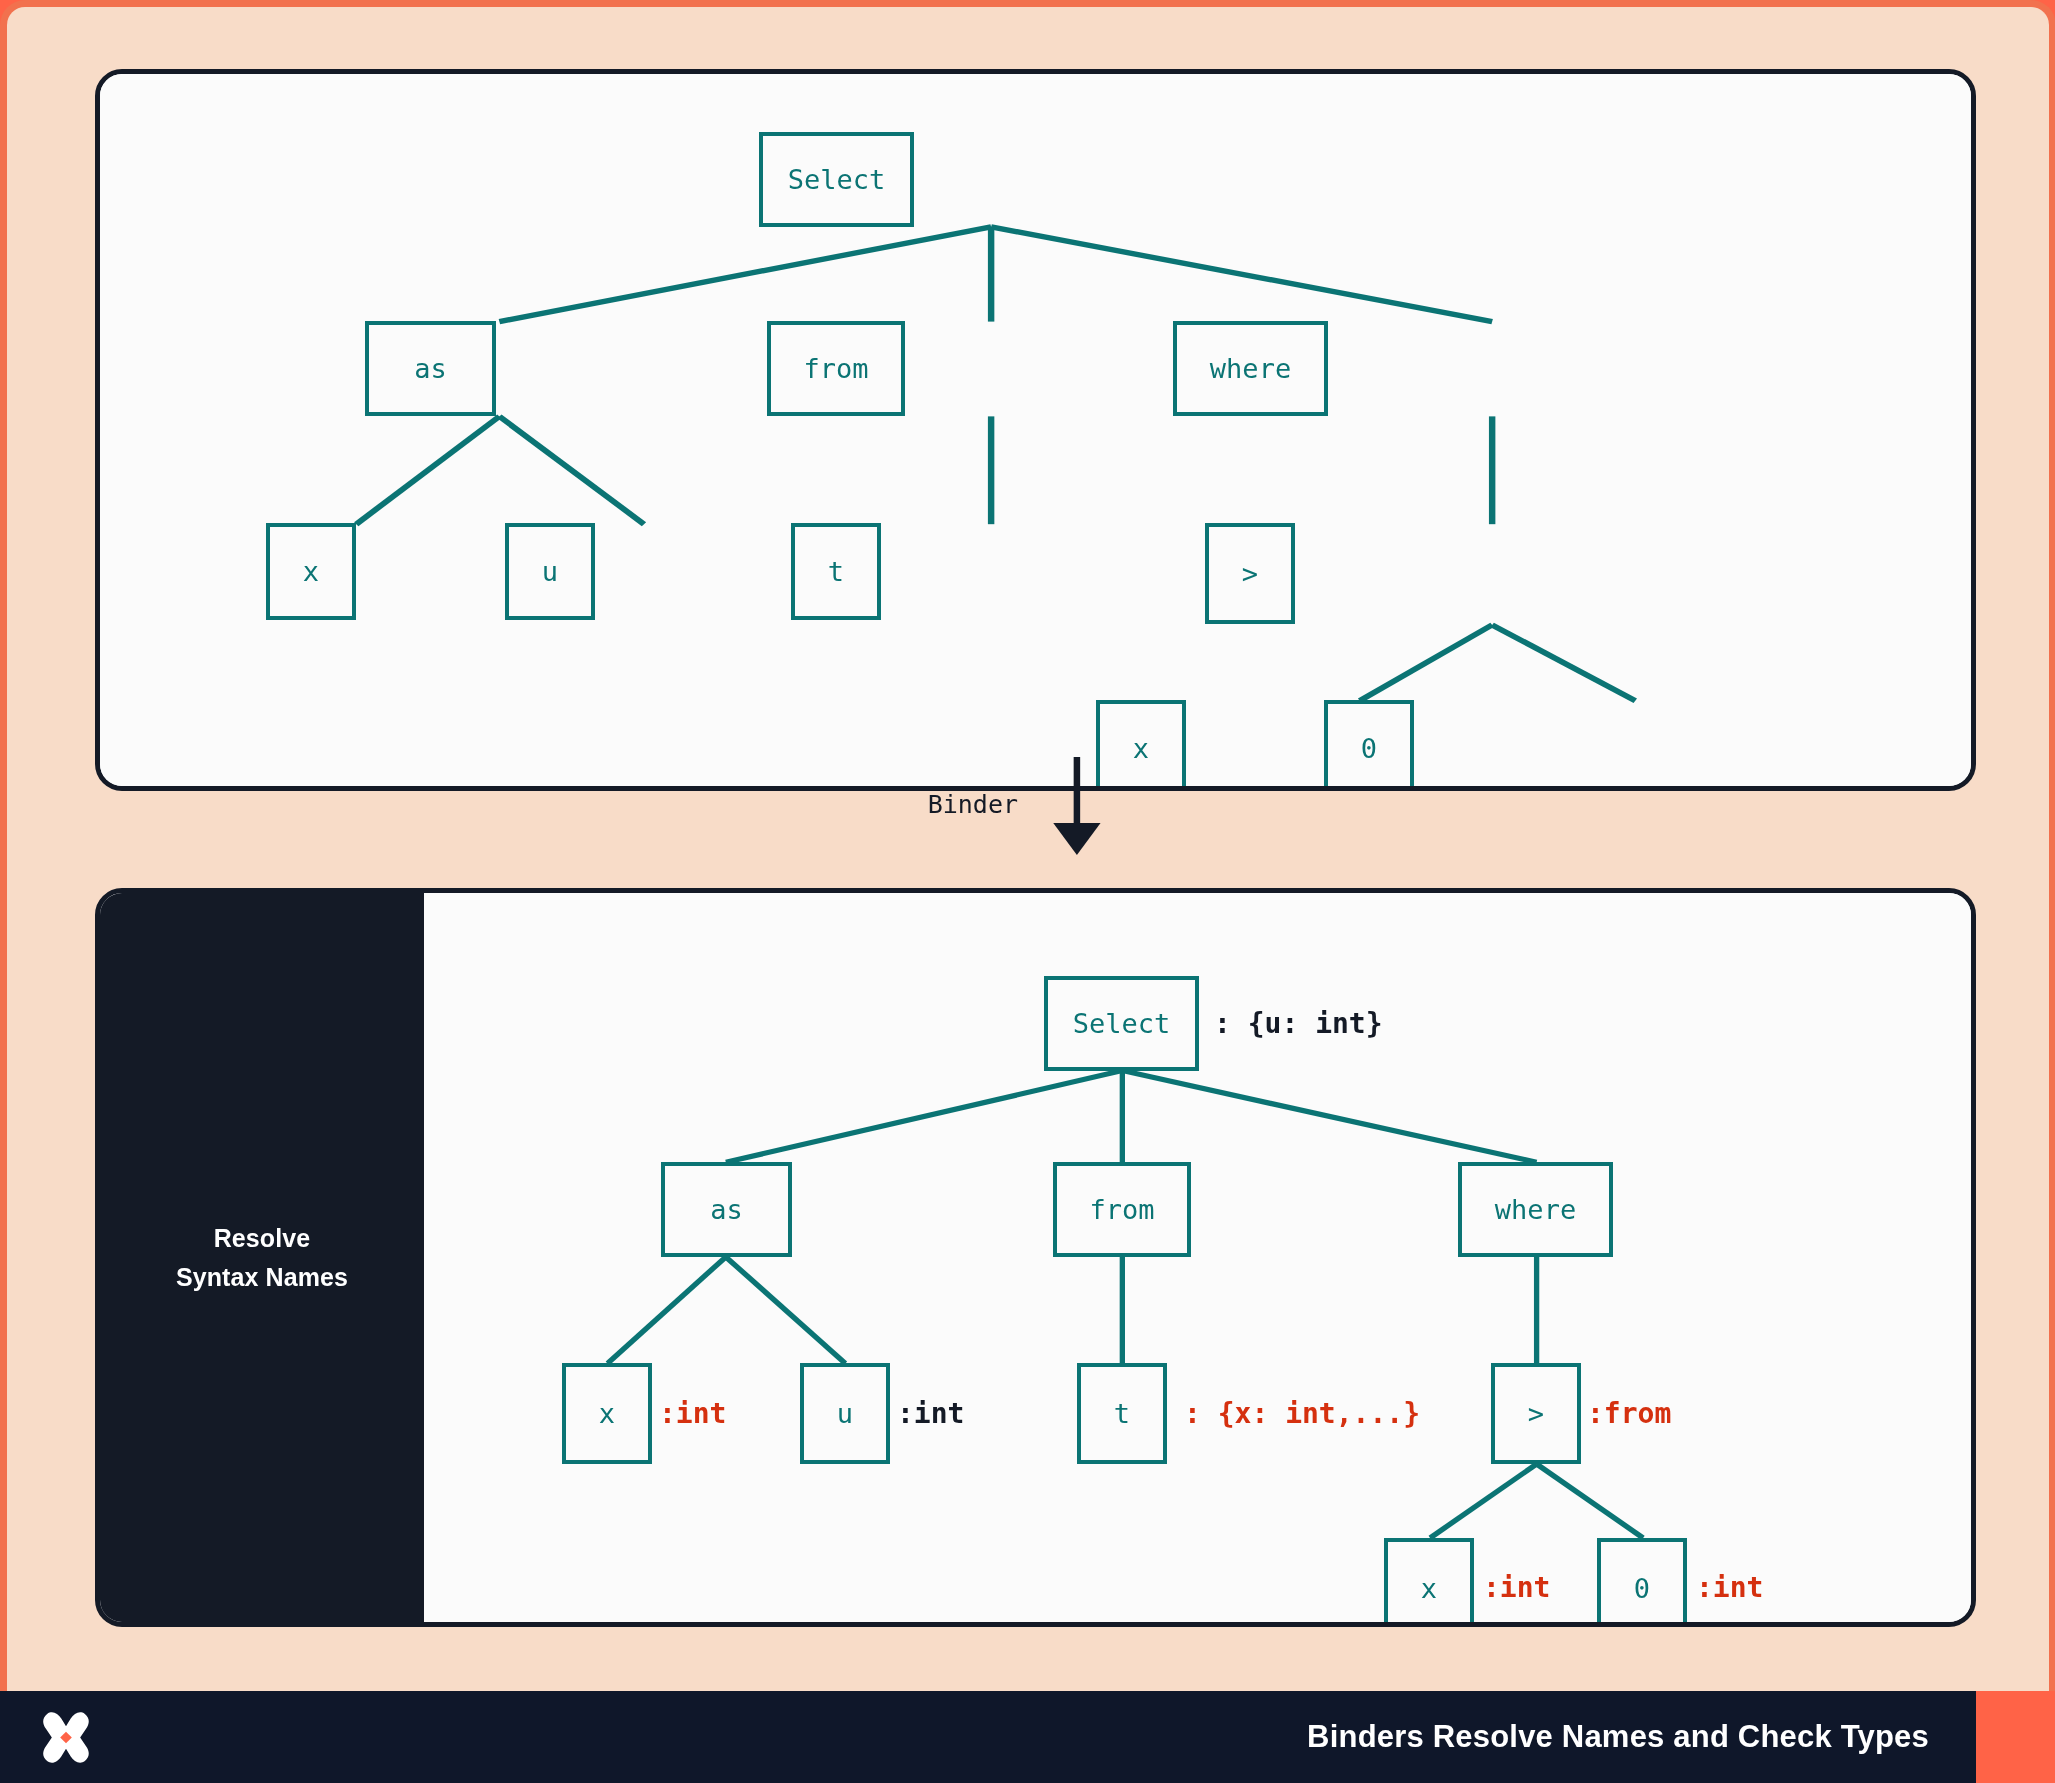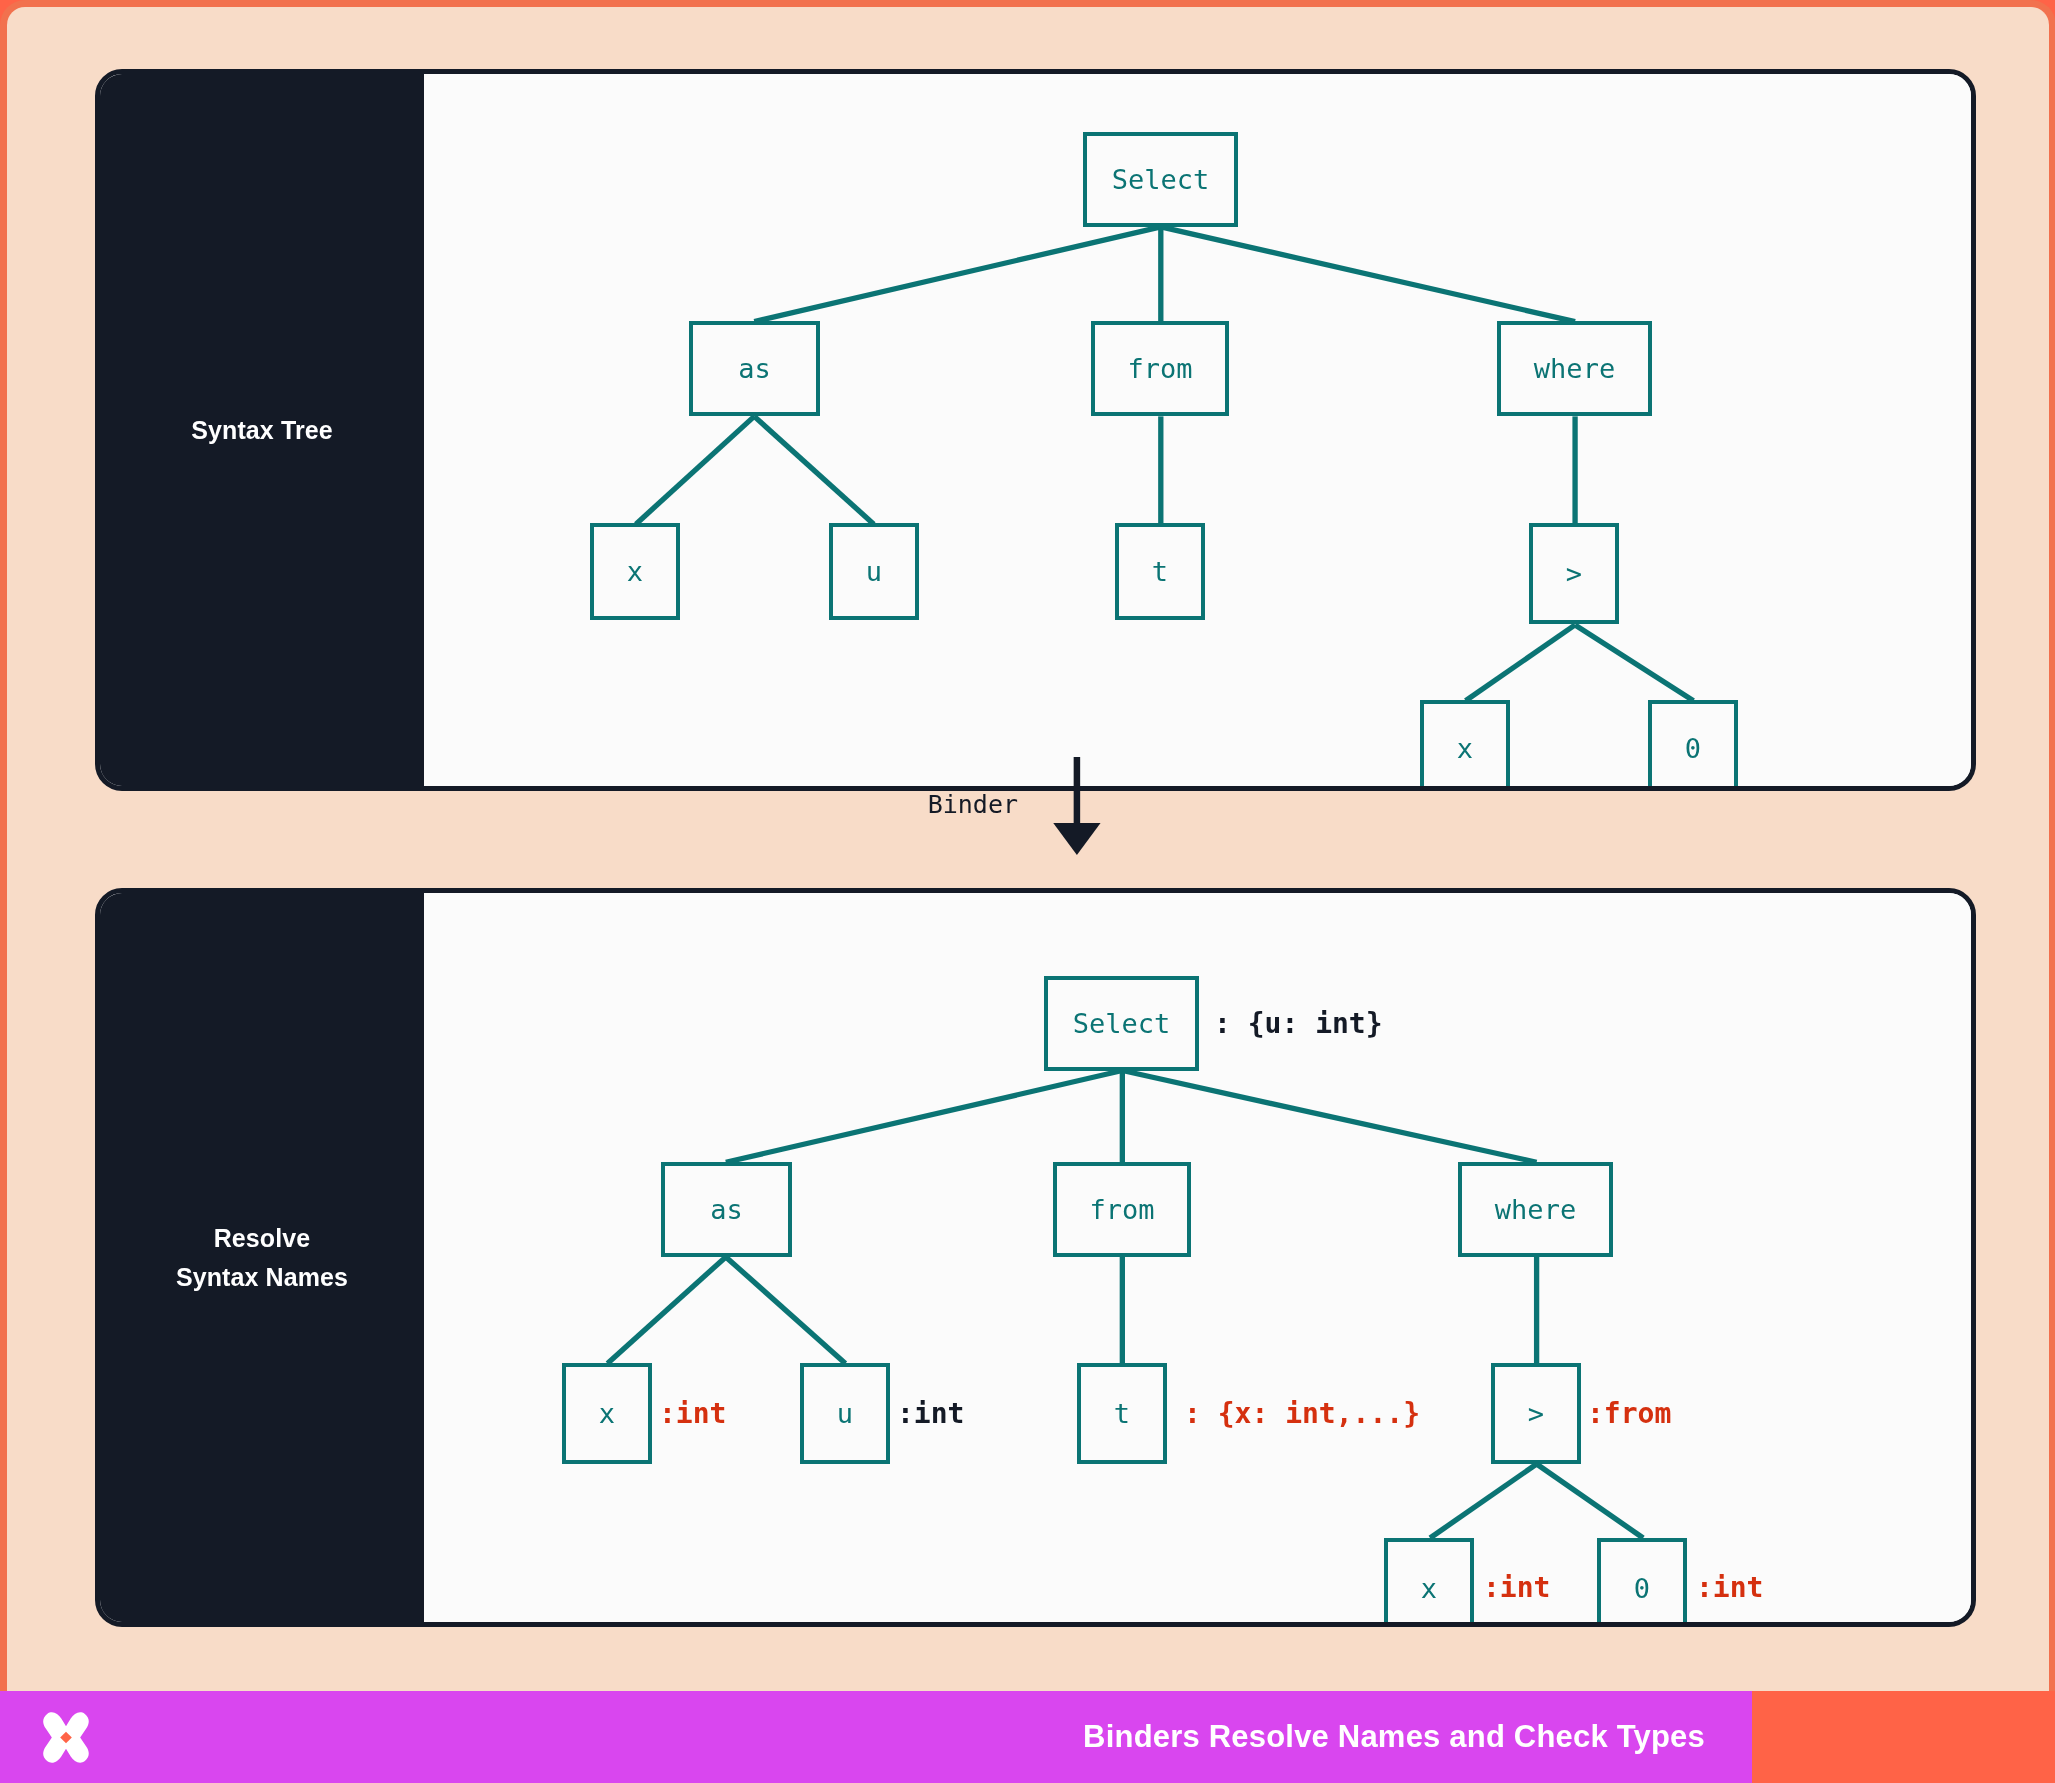--- a/index.html
+++ b/index.html
@@ -110,22 +110,22 @@
     font-size: 25px;
     color: #141A26;
     white-space: nowrap;
   }
   .binder-arrow { position: absolute; left: 0; top: 0; width: 100%; height: 100%; }
 
   
   .footer {
     position: absolute;
     left: 0; top: 1691px;
-    width: 1752px; height: 92px;
-    background: #d946ef;
+    width: 1976px; height: 92px;
+    background: #0f172a;
     display: flex;
     align-items: center;
   }
   .logo { position: absolute; left: 35px; top: 16.6px; width: 62px; height: 59px; }
   .footer-text {
     position: absolute;
     right: 47px;
     color: #FFFFFF;
     font-size: 31px;
     font-weight: bold;
@@ -135,23 +135,20 @@
 </style>
 </head>
 <body>
 
 <div class="slide">
 
   <div class="canvas">
 
     <div class="card card-top">
 
-      <div class="card-sidebar">
-        <span>Syntax Tree</span>
-      </div>
 
       <div class="card-body">
         <div class="tree">
 
           <svg viewBox="0 0 2614 1202" preserveAspectRatio="none">
             <g stroke="#0B7474" stroke-width="9" fill="none">
 
               <line x1="1245" y1="258" x2="558" y2="418"></line>
               <line x1="1245" y1="258" x2="1245" y2="418"></line>
               <line x1="1245" y1="258" x2="1945" y2="418"></line>

